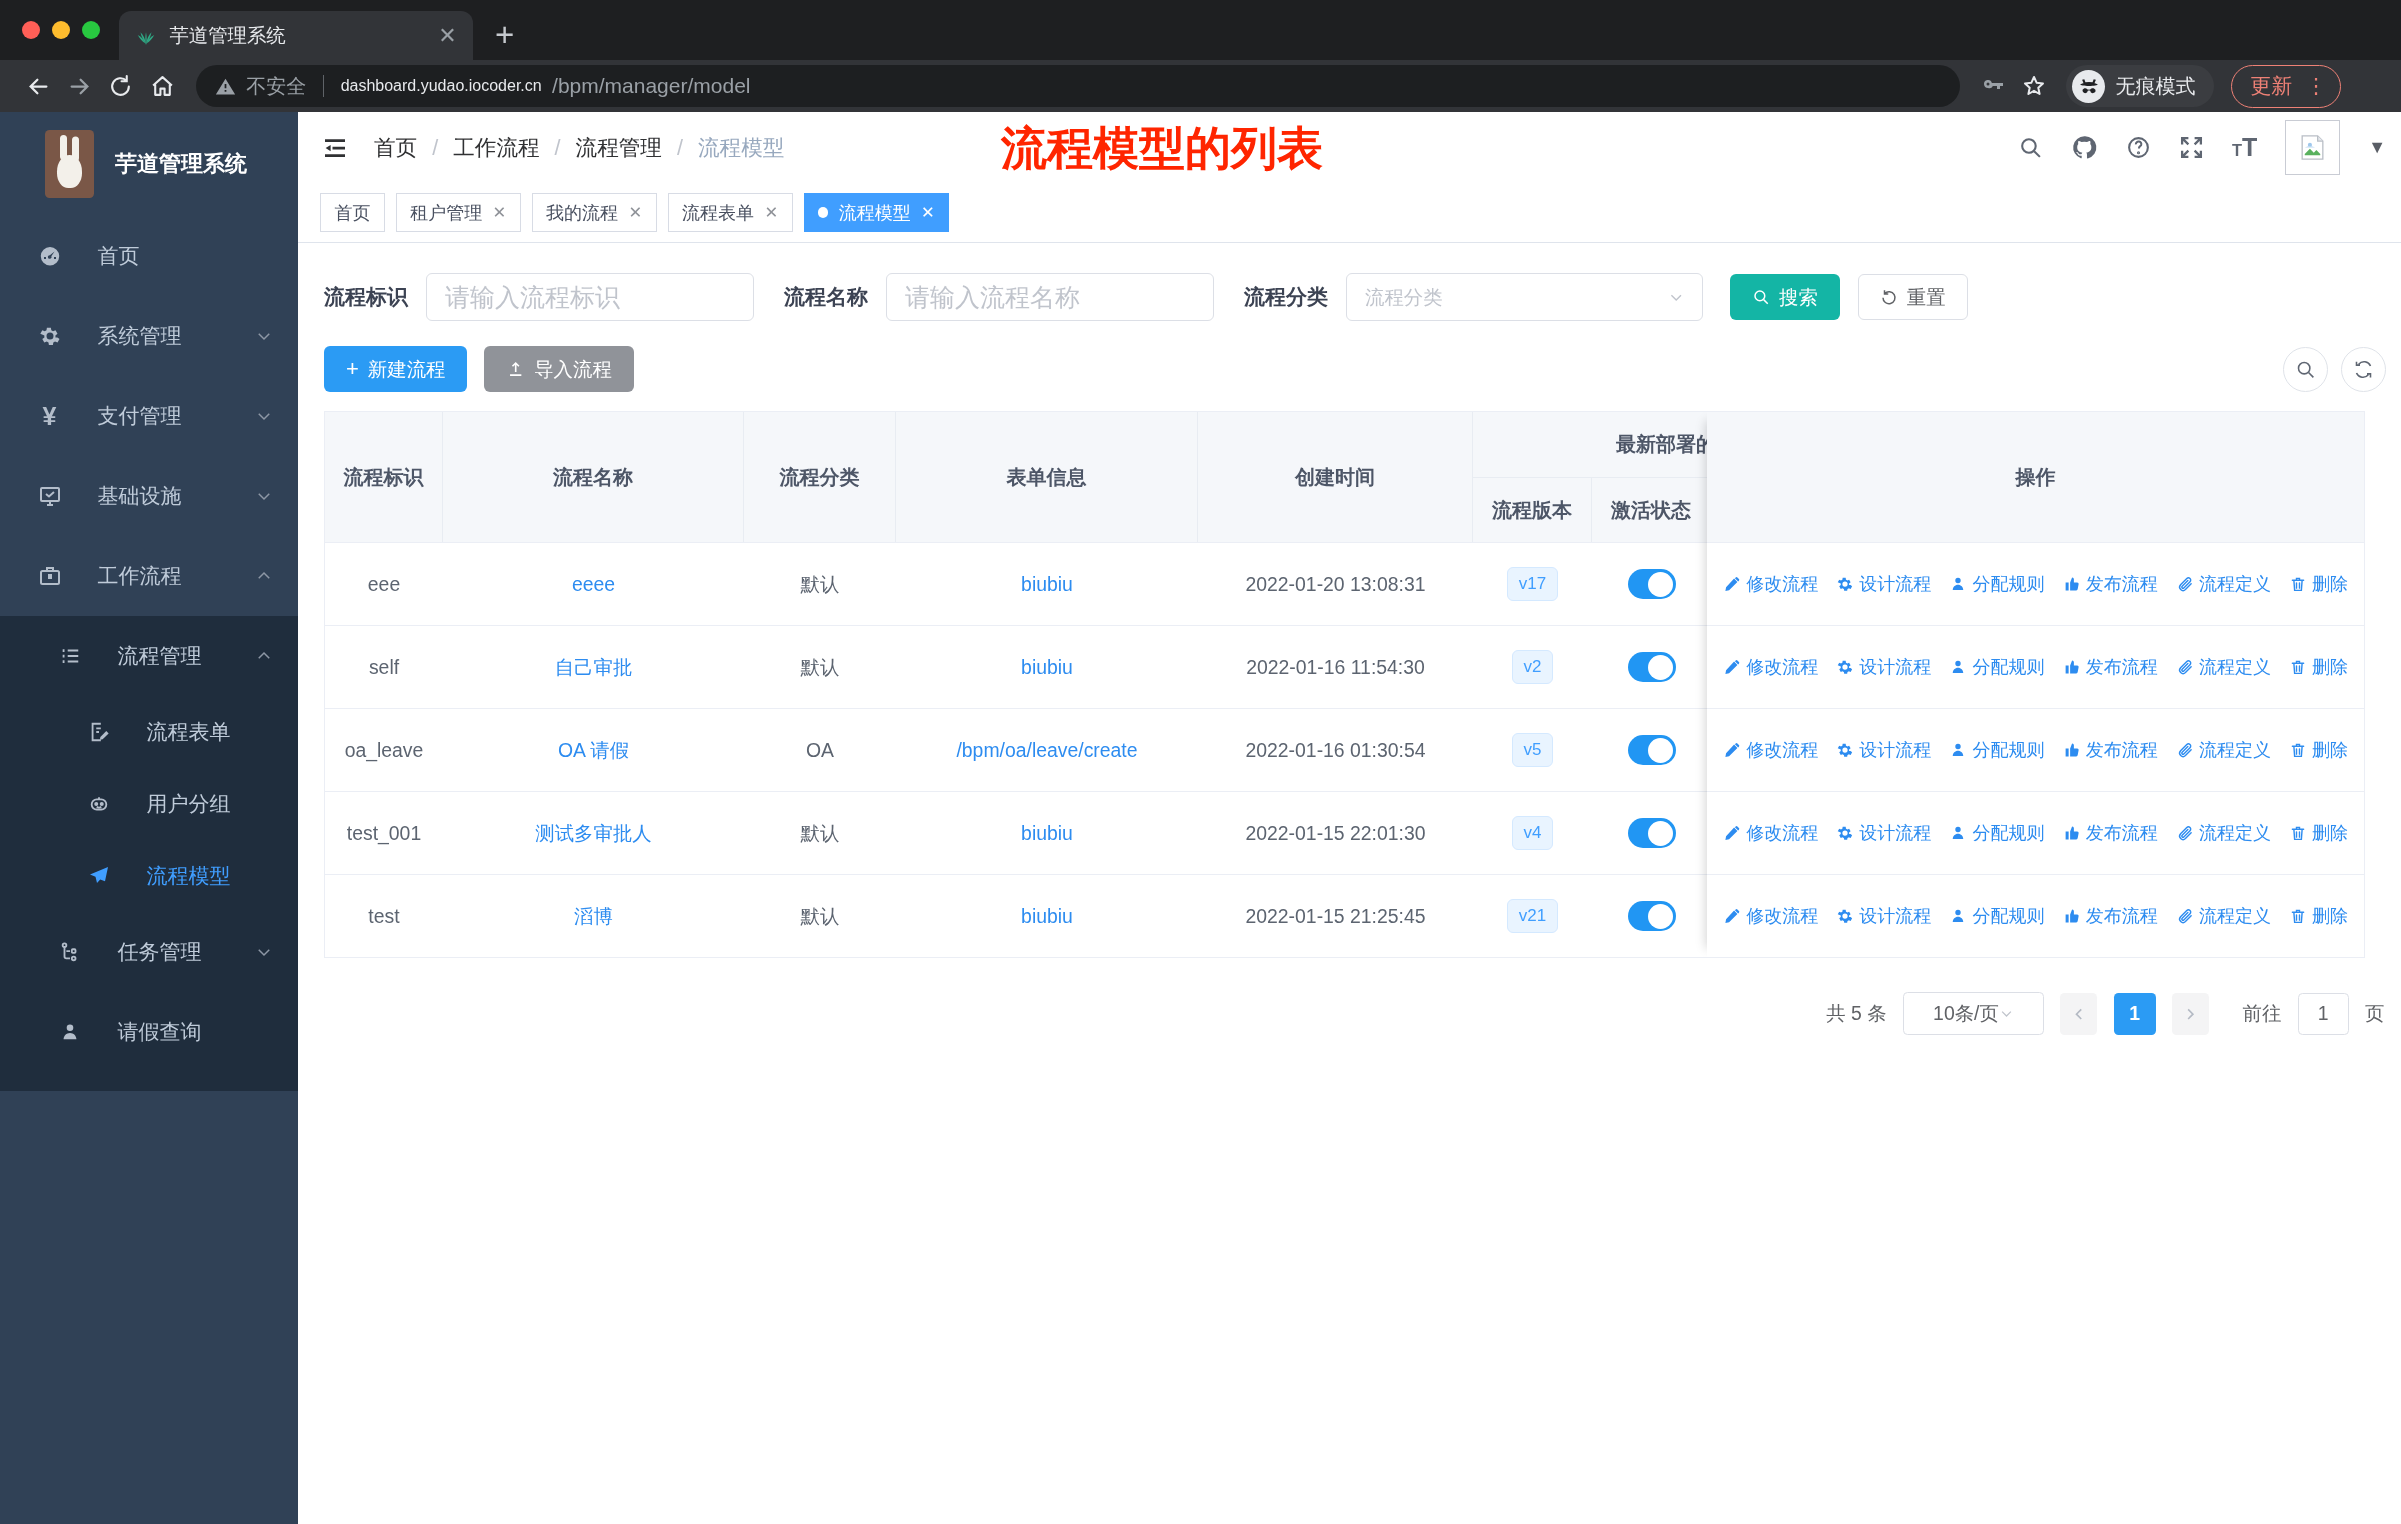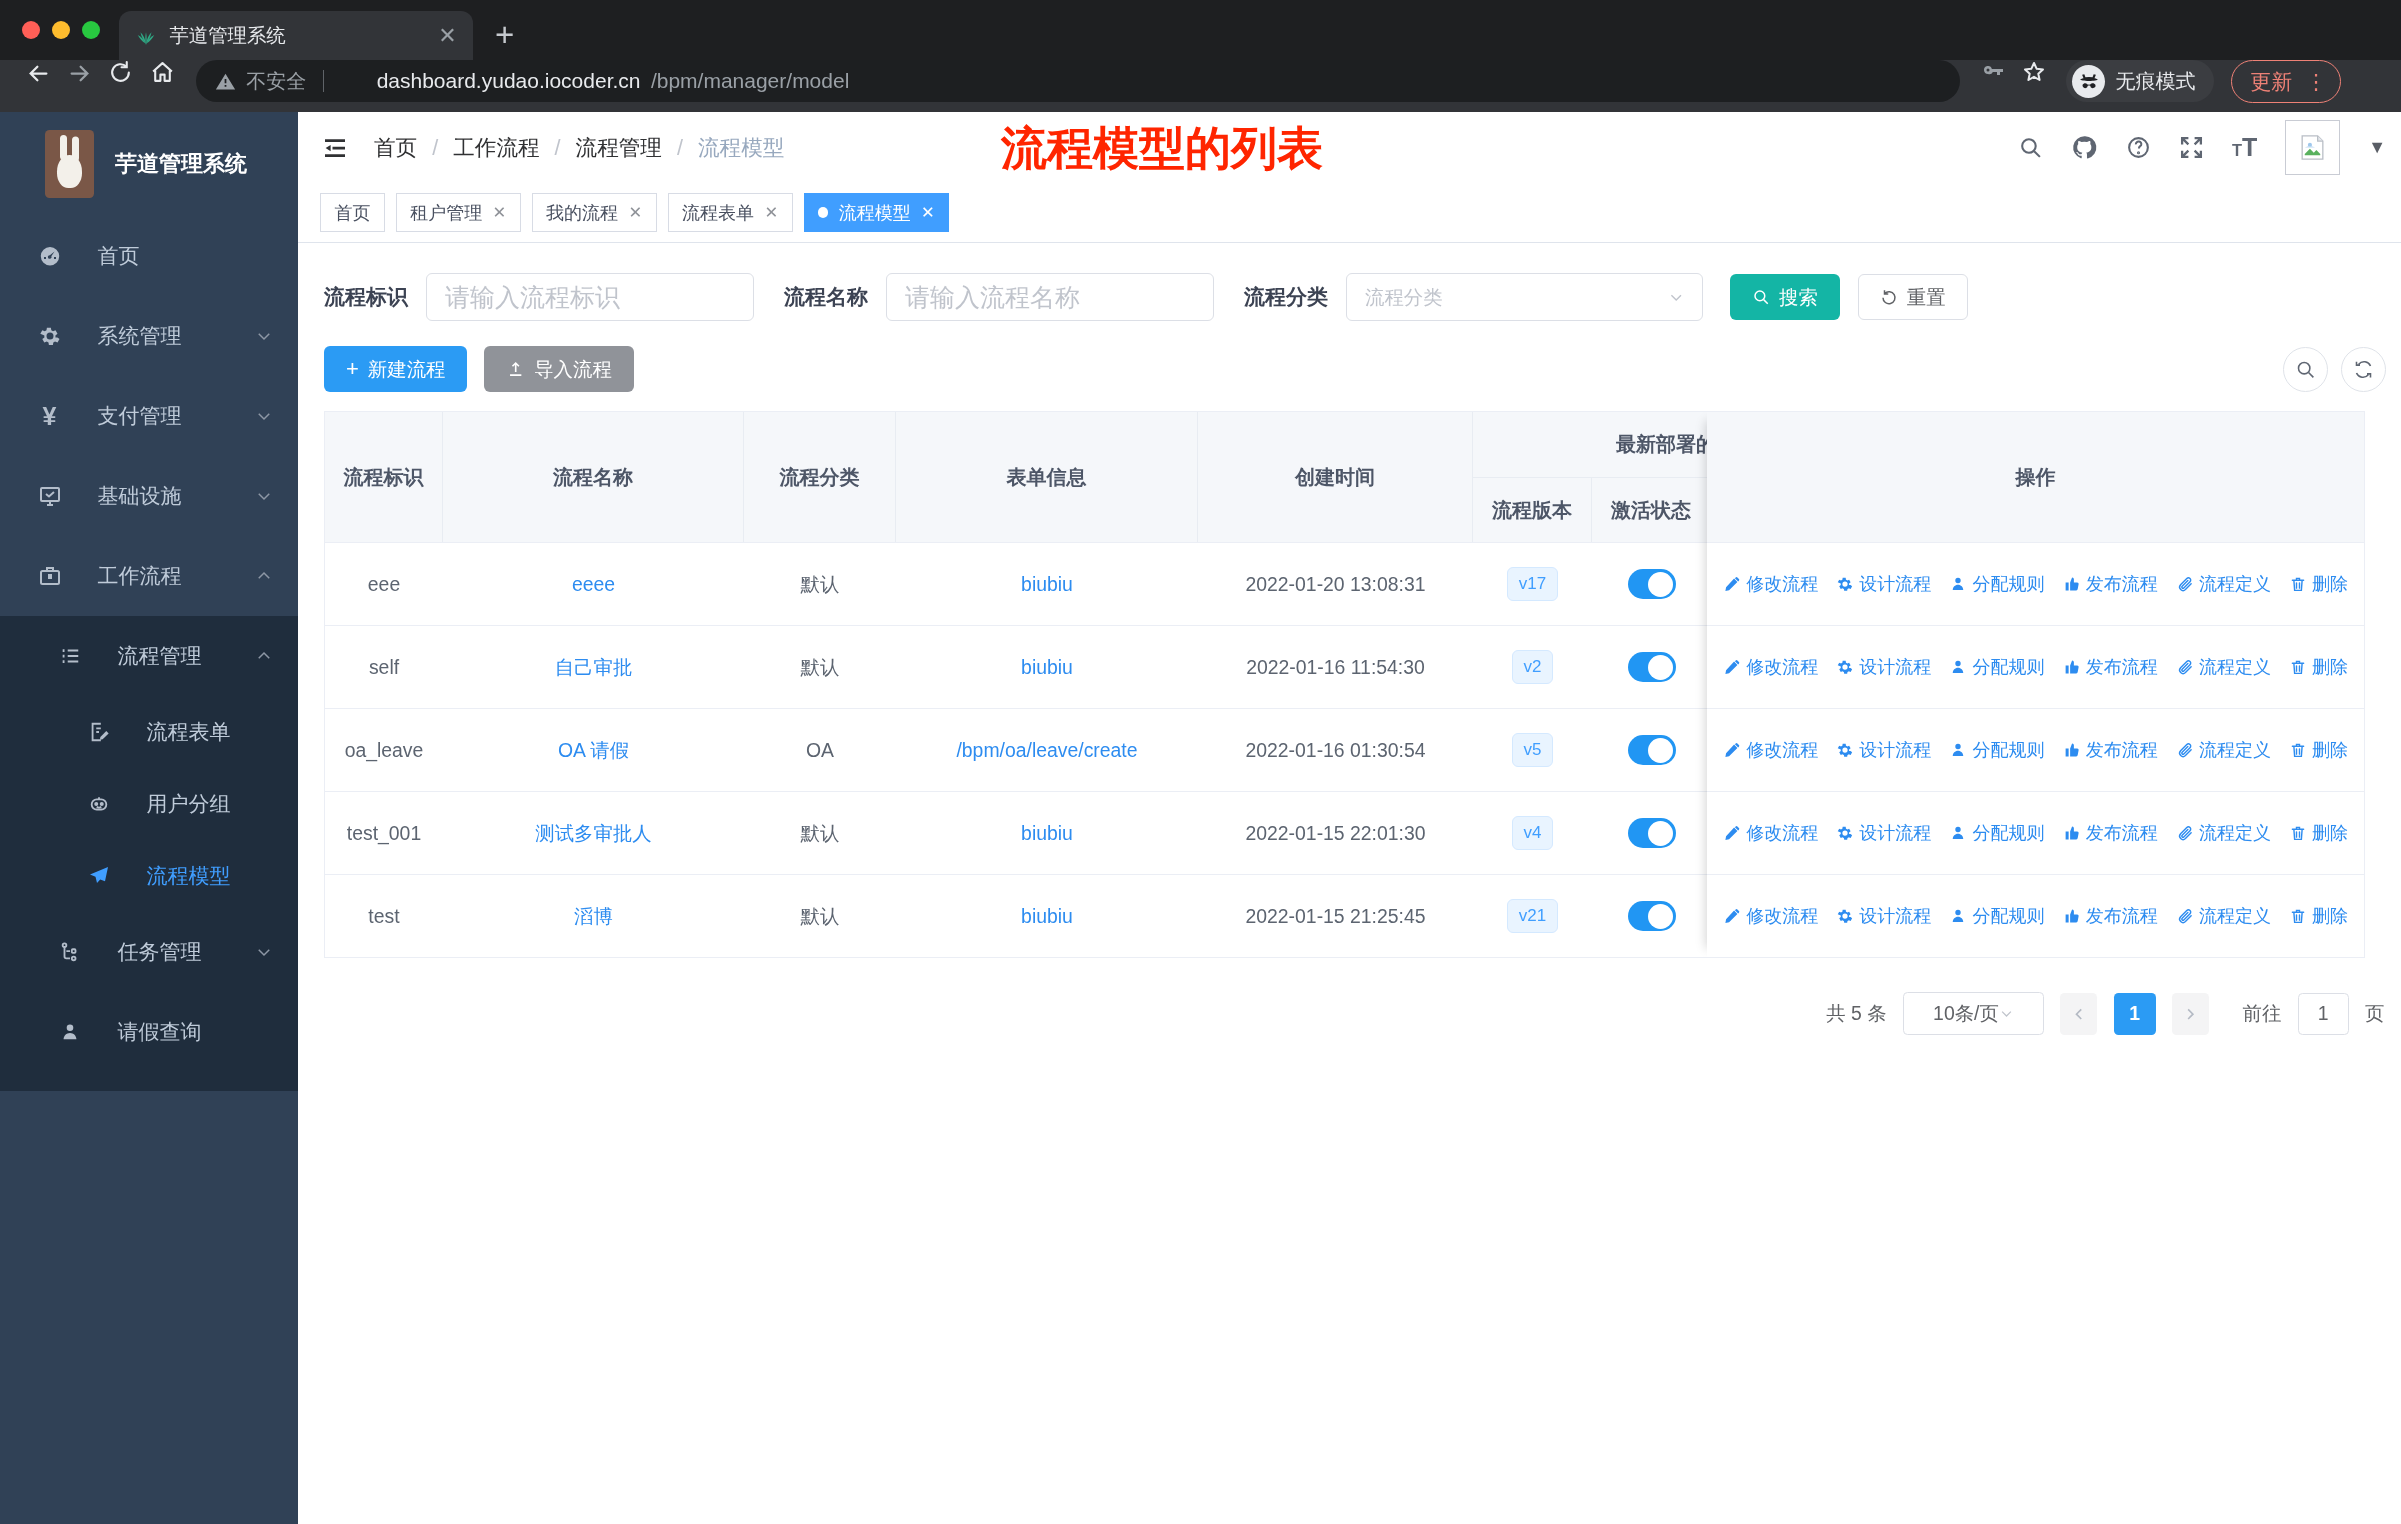--- a/index.html
+++ b/index.html
@@ -11,29 +11,29 @@
   .titlebar { height:60px; background:#1e1f21; display:flex; align-items:flex-end; position:relative; }
   .traffic { position:absolute; left:22px; top:21px; display:flex; gap:12px; }
   .light { width:18px; height:18px; border-radius:50%; }
   .light.r{background:#ff5f57}.light.y{background:#febc2e}.light.g{background:#28c840}
   .btab { margin-left:119px; width:354px; height:49px; background:#323438; border-radius:12px 12px 0 0;
     display:flex; align-items:center; padding:0 16.4px; gap:12px; }
   .btab-title { color:#e8eaed; font-size:19.4px; flex:1; white-space:nowrap; overflow:hidden; }
   .tab-close { color:#9aa0a6; font-size:22px; }
   .newtab { color:#c6c9ce; font-size:33px; font-weight:300; margin:0 0 6px 22px; }
 
-  .toolbar { height:52px; background:#323438; display:flex; padding:0 21px; gap:7.4px; }
+  .toolbar { height:52px; background:#323438; display:flex; align-items:center; padding:0 21px; gap:7.4px; }
   .nav-ic { width:34px; display:flex; justify-content:center; color:#e8eaed; }
   .nav-ic.dim { color:#9aa0a6; }
   .addr { flex:1; max-width:1764px; height:42px; background:#1d1f21; border-radius:21px; margin:0 9px;
     display:flex; align-items:center; padding:0 19.4px; gap:10.4px; }
   .addr .warn { color:#9aa0a6; }
   .addr .sec { color:#9aa0a6; font-size:20px; }
   .addr .sep { width:1.5px; height:22px; background:#5f6368; margin:0 6px; }
-  .addr .host { color:#e8eaed; font-size:21px;margin-left:36px; }
+  .addr .host { color:#e8eaed; font-size:16px; }
   .addr .path { color:#9aa0a6; font-size:21px; }
   .chip { height:42px; background:#3b3d41; border-radius:21px; display:flex; align-items:center;
     padding:0 18px 0 6px; gap:10.4px; margin-left:7.4px; }
   .chip-txt { color:#e8eaed; font-size:20px; }
   .incog-circ { width:33px; height:33px; border-radius:50%; background:#e8eaed; display:flex; align-items:center; justify-content:center; }
   .update { height:43px; border:1.5px solid #ee8176; border-radius:21.6px; color:#ee8176;
     display:flex; align-items:center; gap:13.4px; padding:0 13.4px 0 18px; margin-left:10.4px; font-size:21px; }
   .update .dots { font-size:21px; letter-spacing:0; }
 
   

